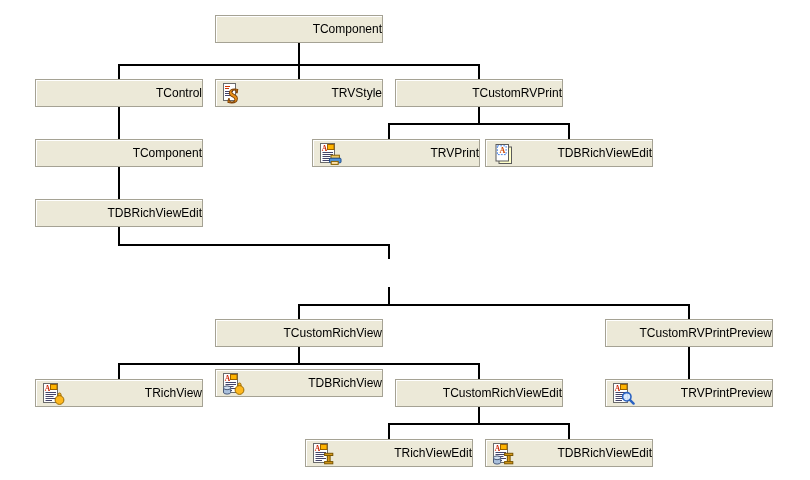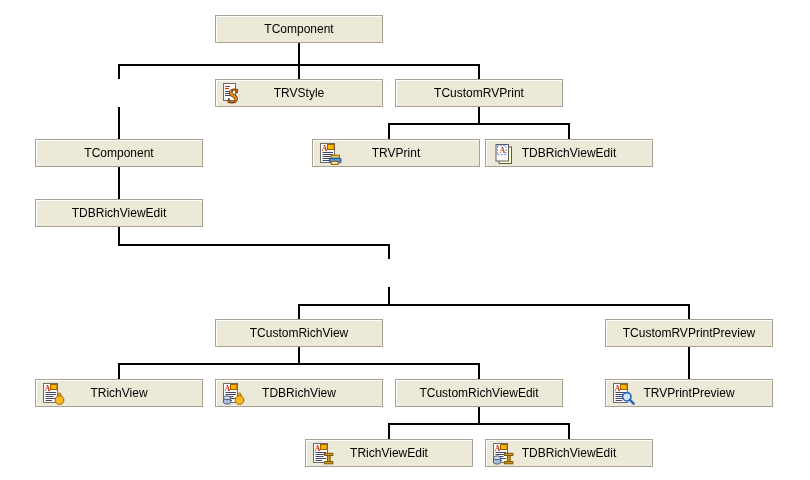--- a/index.html
+++ b/index.html
@@ -4,21 +4,21 @@
 <style>
   html, body { margin:0; padding:0; background:#ffffff; }
   .stage {
     position:relative; width:810px; height:480px; background:#ffffff;
     font-family:"Liberation Sans", sans-serif; overflow:hidden;
   }
   .node {
     position:absolute; width:168px; height:28px; box-sizing:border-box;
     background:#ece9d8; border:1px solid #a5a294;
     box-shadow: inset 1px 1px 0 #ffffff;
-    display:flex; align-items:center; justify-content:center;
+    display:flex; align-items:center; justify-content:flex-end;
     font-size:12px; color:#000; cursor:default;
   }
   .node .label { position:relative; z-index:2; white-space:nowrap; }
   .node .icon { position:absolute; left:5px; top:2px; width:24px; height:24px; z-index:1; }
   .line { position:absolute; background:#000000; }
   .h { height:2px; }
   .v { width:2px; }
   .defs-holder { position:absolute; width:0; height:0; overflow:hidden; }
 </style>
 </head>
@@ -91,20 +91,23 @@
   <div class="line v" style="left:688px;top:347px;height:32px"></div>
   <div class="line v" style="left:478px;top:407px;height:16px"></div>
   <div class="line h" style="left:388px;top:423px;width:182px"></div>
   <div class="line v" style="left:388px;top:423px;height:16px"></div>
   <div class="line v" style="left:568px;top:423px;height:16px"></div>
 
   <div class="node" style="left:215px;top:15px">
     <span class="label">TComponent</span>
   </div>
 
+  <div class="node" style="left:35px;top:79px">
+    <span class="label">TControl</span>
+  </div>
 
   <div class="node" style="left:215px;top:79px">
     <span class="icon">
       <svg width="24" height="24" viewBox="0 0 24 24">
         <rect x="2.5" y="1.5" width="12" height="17" fill="#ffffff" stroke="#6b6b6b"></rect>
         <g stroke="#cc3300" stroke-width="1">
           <line x1="4" y1="4.5" x2="9" y2="4.5"></line>
             <line x1="4" y1="6.5" x2="8" y2="6.5"></line>
         </g>
         <g stroke="#44446a" stroke-width="1">
@@ -164,21 +167,21 @@
   <div class="node" style="left:35px;top:379px">
     <span class="icon">
       <svg width="24" height="24" viewBox="0 0 24 24">
           <use href="#g-doc"></use>
           <use href="#g-hand"></use>
         </svg>
     </span>
     <span class="label">TRichView</span>
   </div>
 
-  <div class="node" style="left:215px;top:379px">
+  <div class="node" style="left:215px;top:369px">
     <span class="icon">
       <svg width="24" height="24" viewBox="0 0 24 24">
           <use href="#g-doc"></use>
           <use href="#g-cylinder"></use>
           <use href="#g-hand"></use>
         </svg>
     </span>
     <span class="label">TDBRichView</span>
   </div>
 

